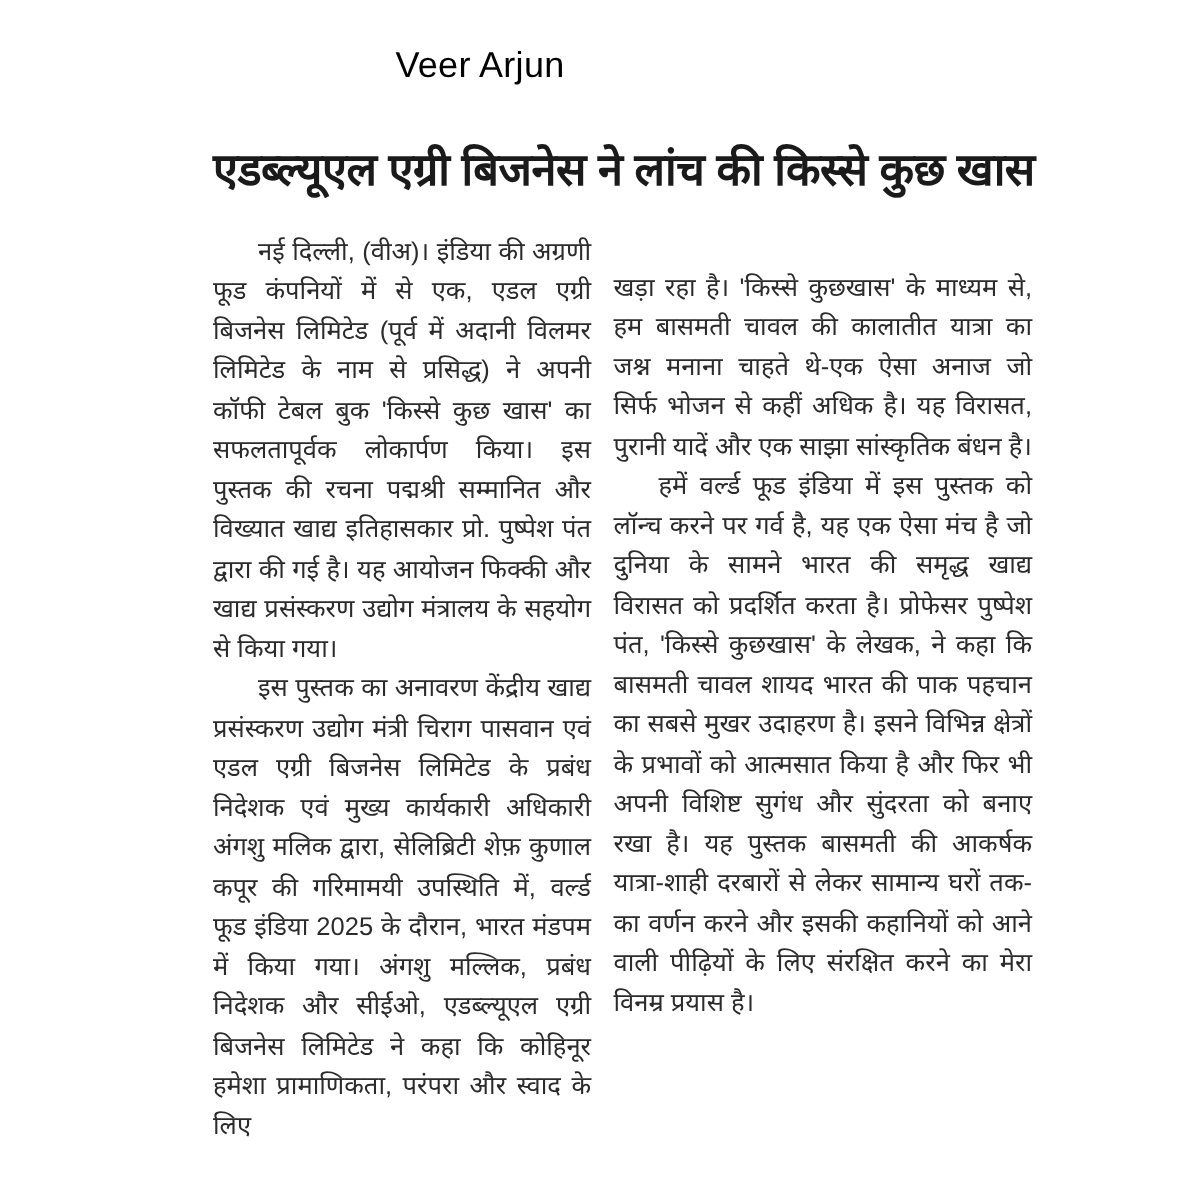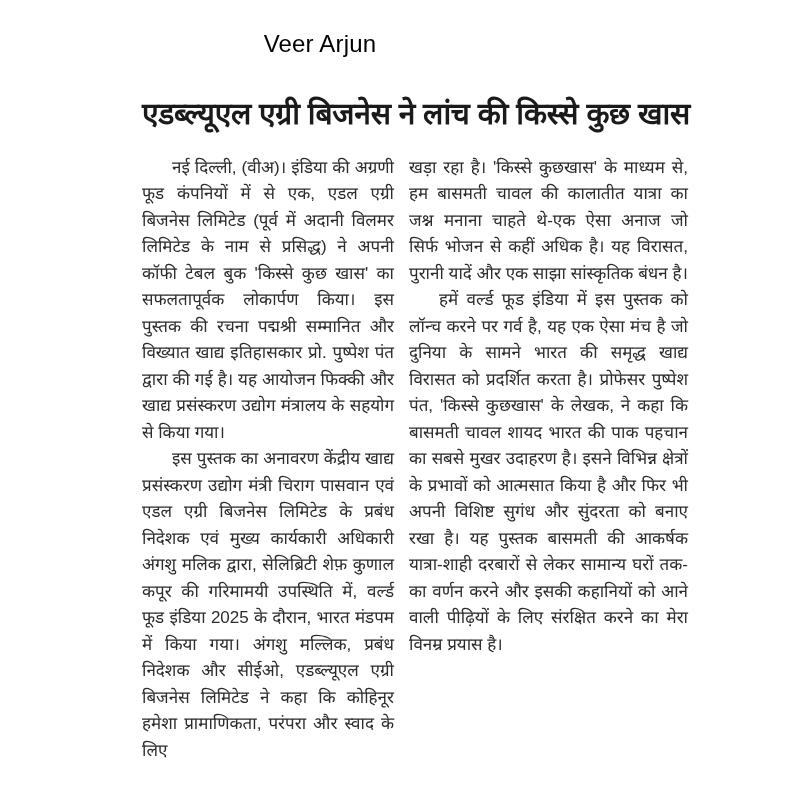--- a/index.html
+++ b/index.html
@@ -44,21 +44,21 @@
     display:flex;
     gap:15px;
   }
   .col{
     font-size:17px;
     line-height:1.56;
     color:var(--ink);
     text-align:justify;
   }
   .col-left{width:252px;}
-  .col-right{width:279px;}
+  .col-right{width:279px;margin-top:24px;}
   .col p{
     margin:0;
     padding:0;
   }
   .col p.indent{
     text-indent:30px;
   }
 </style>
 </head>
 <body>

